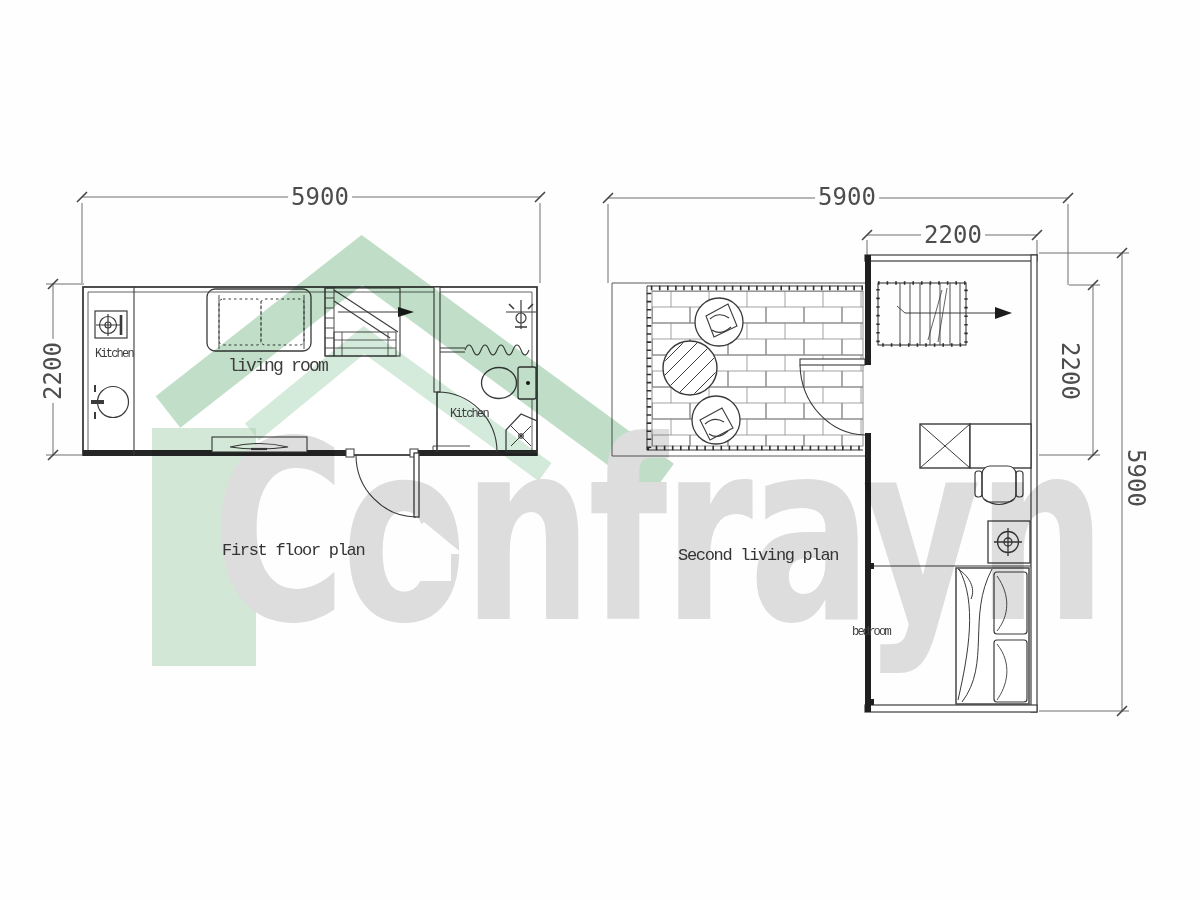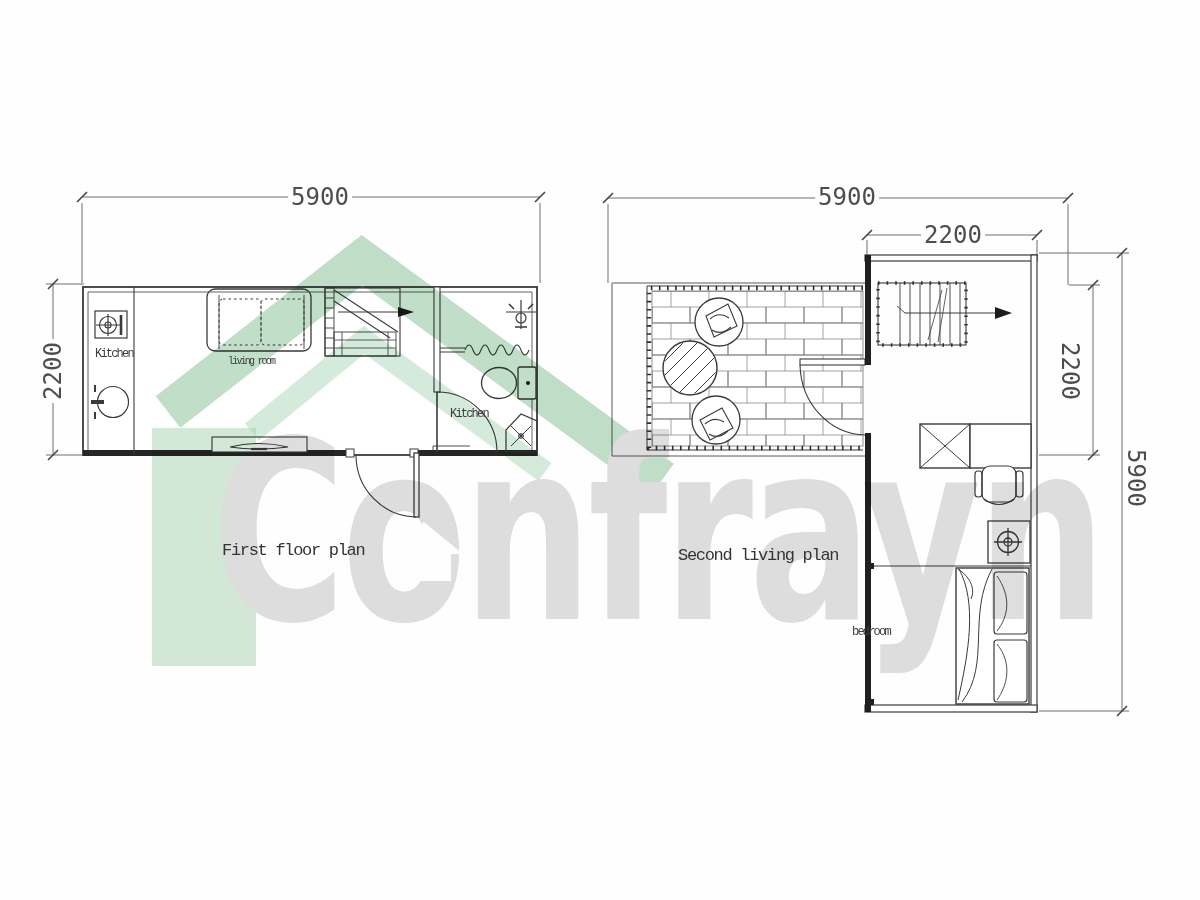--- a/index.html
+++ b/index.html
@@ -6,21 +6,21 @@
   .canvas{position:relative;width:1200px;height:900px;background:#fefefe;overflow:hidden;
           font-family:"Liberation Mono", monospace;}
   .layer{position:absolute;left:0;top:0;width:1200px;height:900px;}
   #plan-svg{z-index:1;}
   .watermark{z-index:2;pointer-events:none;mix-blend-mode:multiply;}
   .labels{z-index:3;pointer-events:none;border-radius:24px;}
   .wm-text{position:absolute;left:212px;top:408px;font-family:"DejaVu Sans", sans-serif;
            font-weight:bold;font-size:250px;line-height:1;color:#dedede;letter-spacing:-6px;
            transform:scaleX(0.73);transform-origin:left top;white-space:nowrap;}
   .lbl{position:absolute;color:#3d3d3d;white-space:nowrap;}
-  .room-lbl{font-size:10px;letter-spacing:-1.8px;font-weight:500;}
+  .room-lbl{font-size:18px;letter-spacing:-1.8px;font-weight:500;}
   .title-lbl{font-size:17px;letter-spacing:-1.3px;color:#343434;}
   .dim-lbl{font-family:"DejaVu Sans Mono", monospace;font-size:24px;color:#4d4d4d;
            background:#fefefe;padding:0 3px;line-height:1;}
   .dim-h{transform:translate(-50%,-50%);}
   .dim-vl{transform:translate(-50%,-50%) rotate(-90deg);}
   .dim-vr{transform:translate(-50%,-50%) rotate(90deg);}
 </style>
 </head>
 <body>
 

